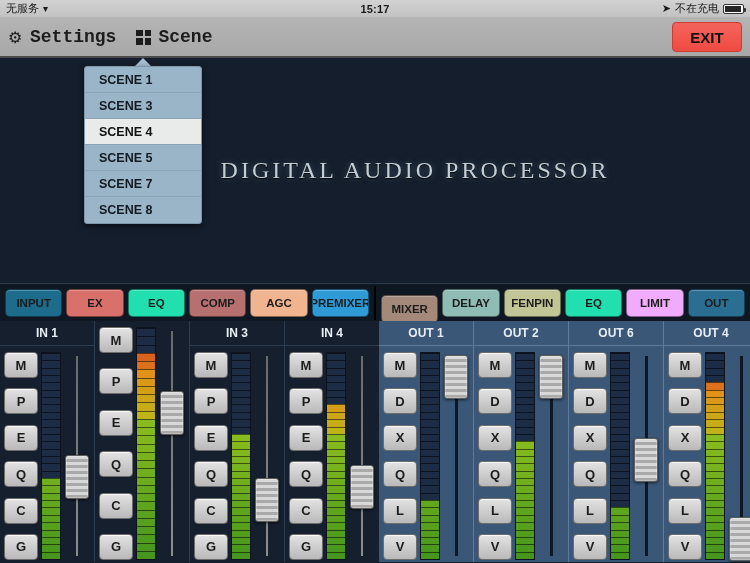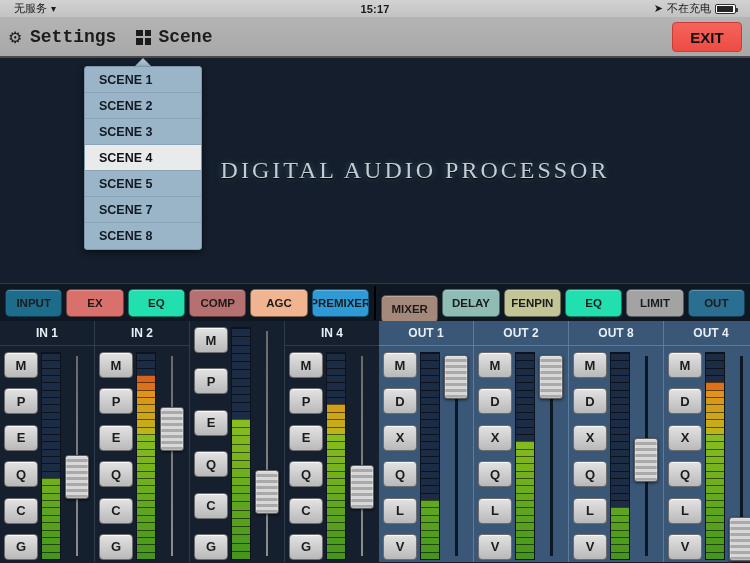--- a/index.html
+++ b/index.html
@@ -8,21 +8,21 @@
     font-family: "Liberation Sans", sans-serif;
     background: #151f2e;
     overflow: hidden;
   }
   
   .statusbar {
     height: 18px; width: 100%;
     background: linear-gradient(#d2d2d2, #c2c2c2);
     display: flex; align-items: center;
     font-size: 11px; color: #1a1a1a;
-    padding: 0 14px;
+    padding: 0 6px;
     border-bottom: 1px solid #b4b4b4;
   }
   .sb-left, .sb-right { display: flex; align-items: center; gap: 4px; flex: 1; }
   .sb-right { justify-content: flex-end; }
   .sb-center { font-size: 11px; font-weight: bold; letter-spacing: .2px; }
   .wifi-ico { font-size: 10px; line-height: 1; }
   .batt {
     width: 21px; height: 10px; border: 1px solid #333; border-radius: 2px;
     position: relative; display: inline-block; background: #fff;
   }
@@ -200,21 +200,20 @@
     <span class="tb-label">Scene</span>
   </div>
   <div class="exit-btn">EXIT</div>
 </div>
 
 <div class="stage">
   <div class="hero-title">DIGITAL  AUDIO  PROCESSOR</div>
   <div class="scene-caret"></div>
   <div class="scene-menu" id="scene-menu">
       <div class="scene-item">SCENE 1</div>
-      <div class="scene-item">SCENE 2</div>
       <div class="scene-item">SCENE 3</div>
       <div class="scene-item active">SCENE 4</div>
       <div class="scene-item">SCENE 5</div>
       <div class="scene-item">SCENE 7</div>
       <div class="scene-item">SCENE 8</div>
     </div>
 </div>
 
 <div class="fxbar">
   <div class="fx-group" id="fx-in">
@@ -224,21 +223,21 @@
       <div class="fx-btn" style="background: rgb(181, 112, 111);">COMP</div>
       <div class="fx-btn" style="background: rgb(240, 181, 144);">AGC</div>
       <div class="fx-btn" style="background: rgb(46, 154, 214);">PREMIXER</div>
     </div>
   <div class="fx-sep"></div>
   <div class="fx-group" id="fx-out">
       <div class="fx-btn" style="background: rgb(164, 137, 122); margin-top: 13px;">MIXER</div>
       <div class="fx-btn" style="background: rgb(143, 189, 182);">DELAY</div>
       <div class="fx-btn" style="background: rgb(194, 197, 150);">FENPIN</div>
       <div class="fx-btn" style="background: rgb(34, 223, 176);">EQ</div>
-      <div class="fx-btn" style="background: #a3a3a3;">LIMIT</div>
+      <div class="fx-btn" style="background: #f0abfc;">LIMIT</div>
       <div class="fx-btn" style="background: rgb(42, 111, 146);">OUT</div>
     </div>
 </div>
 
 <div class="mixer">
   <div class="mix-half" id="mix-in">
       <div class="chan in">
         <div class="chan-head">IN 1</div>
         <div class="chan-body">
           <div class="btncol">
@@ -279,21 +278,20 @@
             <div class="seg off"></div>
             <div class="seg off"></div>
           </div>
           <div class="fader-wrap">
             <div class="fader-track"></div>
             <div class="fader-knob" style="top: calc(60% - 22px);"></div>
           </div>
         </div>
       </div>
       <div class="chan in">
-        <div class="chan-head">IN 2</div>
         <div class="chan-body">
           <div class="btncol">
             <div class="cbtn">M</div>
             <div class="cbtn">P</div>
             <div class="cbtn">E</div>
             <div class="cbtn">Q</div>
             <div class="cbtn">C</div>
             <div class="cbtn">G</div>
           </div>
           <div class="meter">
@@ -326,20 +324,21 @@
             <div class="seg off"></div>
             <div class="seg off"></div>
           </div>
           <div class="fader-wrap">
             <div class="fader-track"></div>
             <div class="fader-knob" style="top: calc(37% - 22px);"></div>
           </div>
         </div>
       </div>
       <div class="chan in">
+        <div class="chan-head">IN 3</div>
         <div class="chan-body">
           <div class="btncol">
             <div class="cbtn">M</div>
             <div class="cbtn">P</div>
             <div class="cbtn">E</div>
             <div class="cbtn">Q</div>
             <div class="cbtn">C</div>
             <div class="cbtn">G</div>
           </div>
           <div class="meter">
@@ -516,21 +515,21 @@
             <div class="seg off"></div>
             <div class="seg off"></div>
           </div>
           <div class="fader-wrap">
             <div class="fader-track"></div>
             <div class="fader-knob" style="top: calc(12% - 22px);"></div>
           </div>
         </div>
       </div>
       <div class="chan out">
-        <div class="chan-head">OUT 8</div>
+        <div class="chan-head">OUT 6</div>
         <div class="chan-body">
           <div class="btncol">
             <div class="cbtn">M</div>
             <div class="cbtn">D</div>
             <div class="cbtn">X</div>
             <div class="cbtn">Q</div>
             <div class="cbtn">L</div>
             <div class="cbtn">V</div>
           </div>
           <div class="meter">

